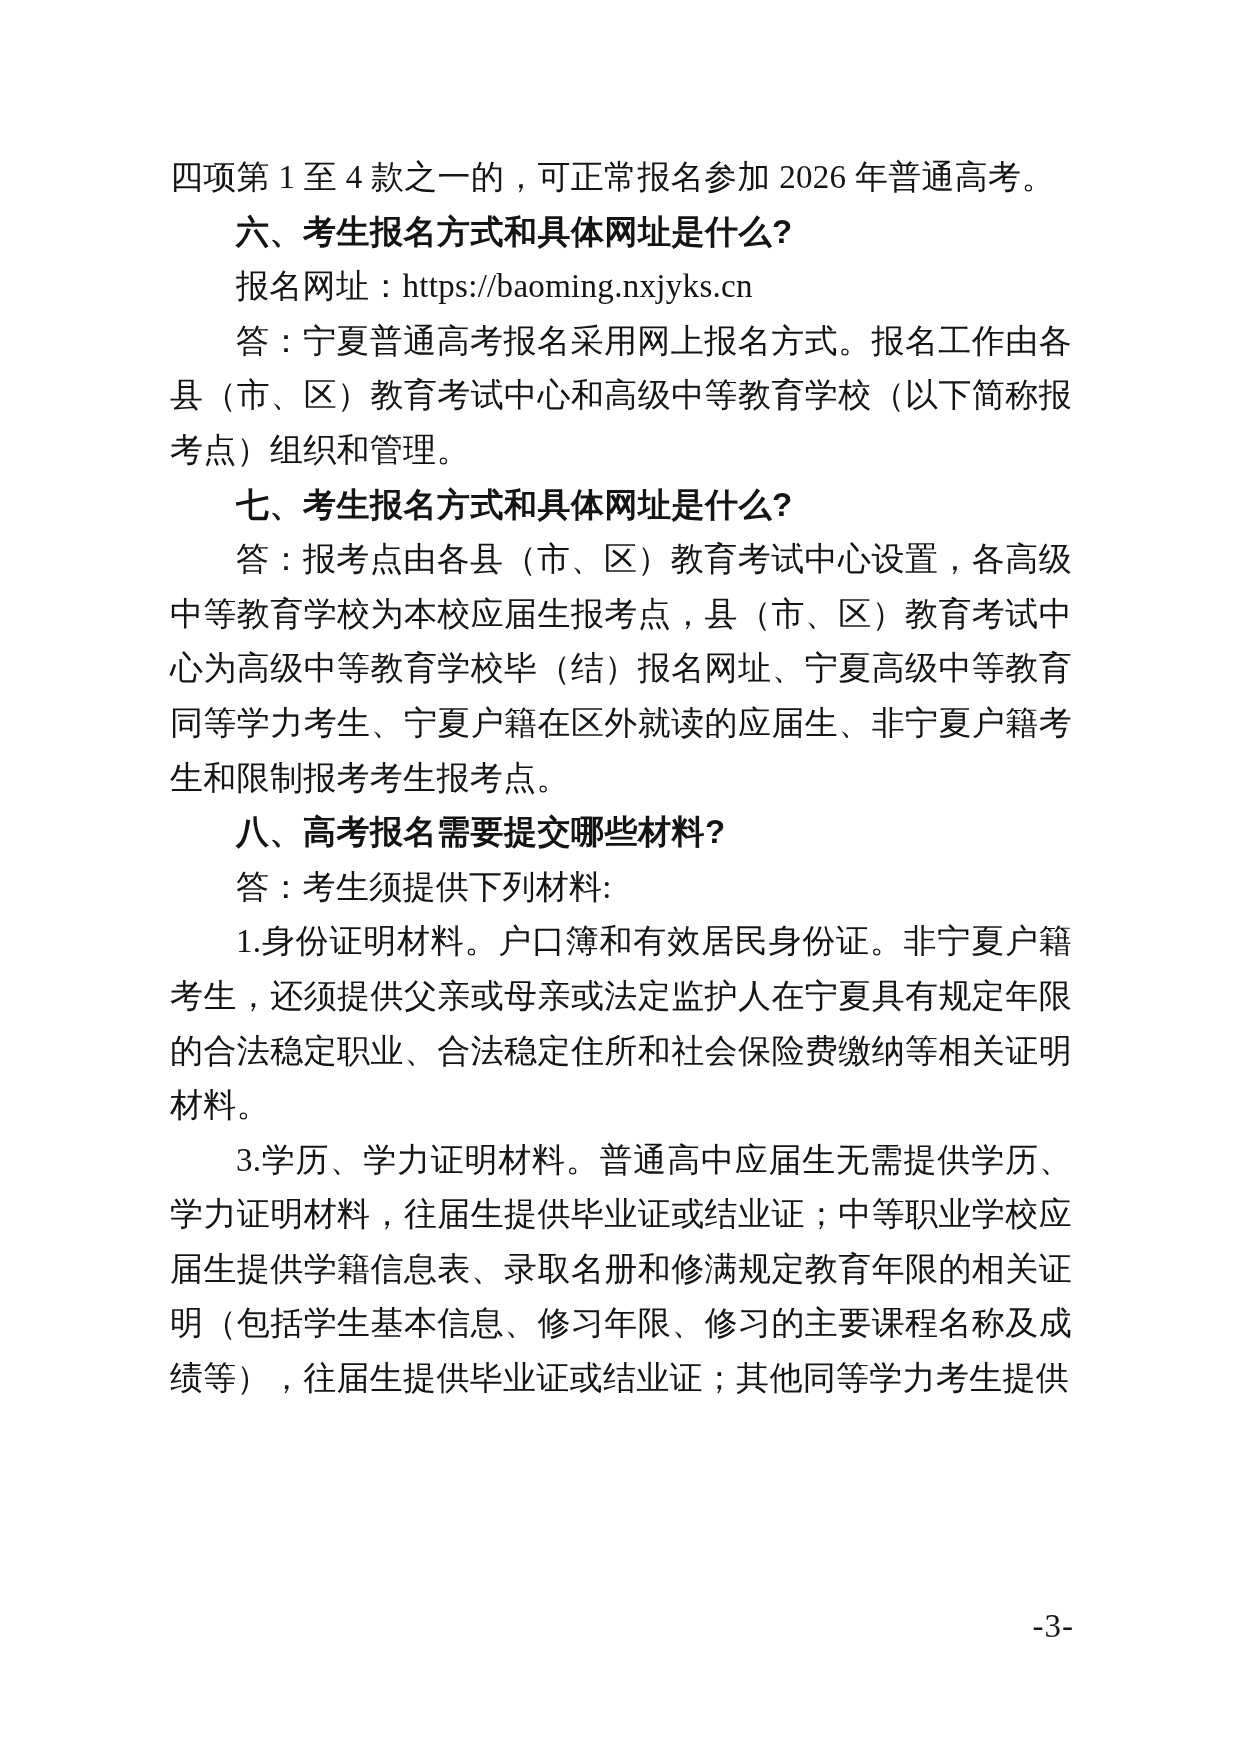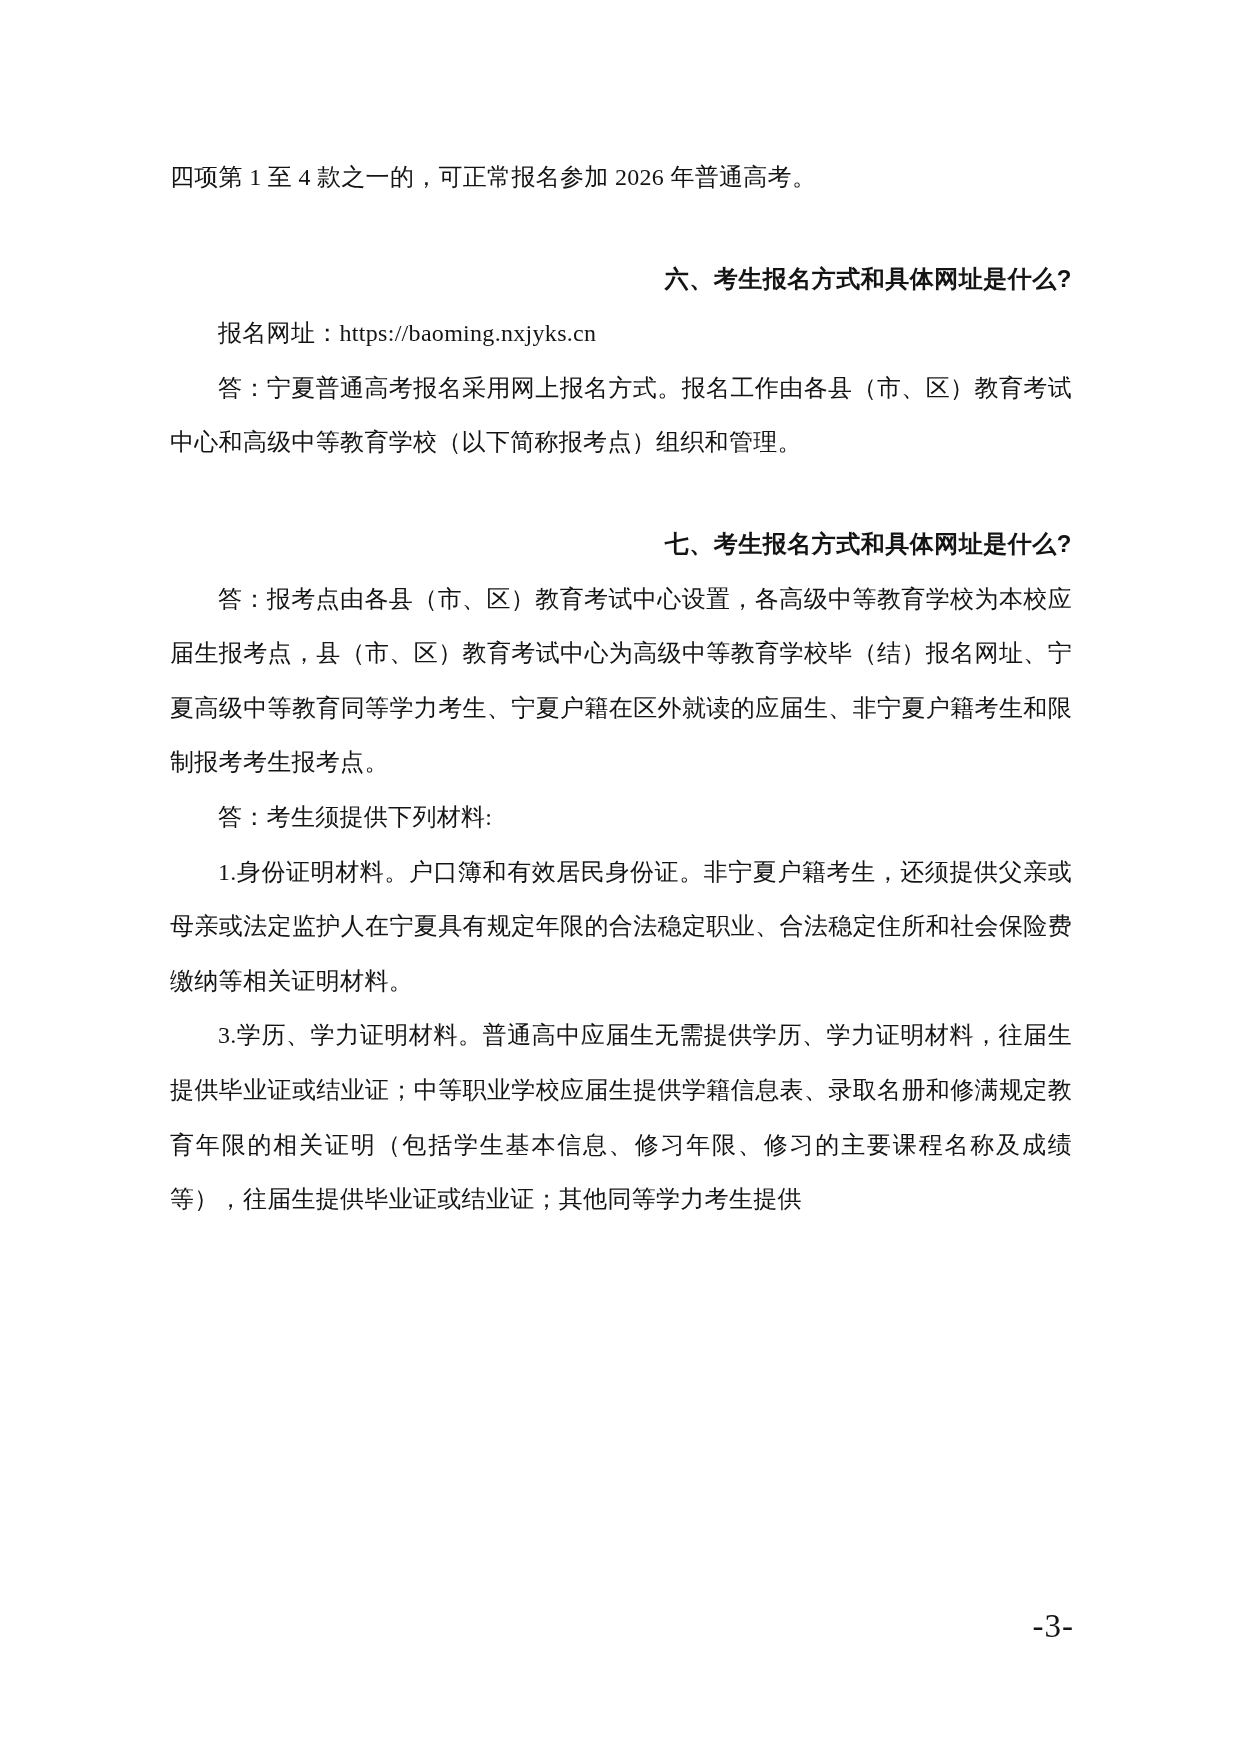--- a/index.html
+++ b/index.html
@@ -18,37 +18,36 @@
     overflow: hidden;
   }
   .content {
     position: absolute;
     left: 170px;
     top: 150px;
     width: 902px;
   }
   p.line {
     margin: 0;
-    font-size: 24px;
+    font-size: 33px;
     line-height: 54.6px;
     text-align: justify;
     text-justify: inter-ideograph;
     text-indent: 2em;
     word-break: break-all;
     letter-spacing: 0.3px;
   }
   p.continuation {
     text-indent: 0;
   }
   p.heading {
     font-family: "Liberation Sans", "DejaVu Sans", sans-serif;
     font-weight: bold;
-    text-align: right;
+    text-align: left;
     letter-spacing: 0.5px;
-    margin-top: 47px;
   }
   .lead {
     font-weight: normal;
   }
   .footer {
     position: absolute;
     top: 1606px;
     right: 166px;
     font-size: 33px;
     line-height: 40px;
@@ -60,18 +59,19 @@
 <body>
 
 <div class="page">
   <main class="content" id="doc-body">
       <p class="line continuation">四项第 1 至 4 款之一的，可正常报名参加 2026 年普通高考。</p>
       <p class="line heading">六、考生报名方式和具体网址是什么?</p>
       <p class="line paragraph">报名网址：https://baoming.nxjyks.cn</p>
       <p class="line paragraph">答：宁夏普通高考报名采用网上报名方式。报名工作由各县（市、区）教育考试中心和高级中等教育学校（以下简称报考点）组织和管理。</p>
       <p class="line heading">七、考生报名方式和具体网址是什么?</p>
       <p class="line paragraph">答：报考点由各县（市、区）教育考试中心设置，各高级中等教育学校为本校应届生报考点，县（市、区）教育考试中心为高级中等教育学校毕（结）报名网址、宁夏高级中等教育同等学力考生、宁夏户籍在区外就读的应届生、非宁夏户籍考生和限制报考考生报考点。</p>
+      <p class="line heading">八、高考报名需要提交哪些材料?</p>
       <p class="line paragraph">答：考生须提供下列材料:</p>
       <p class="line paragraph"><b class="lead">1.身份证明材料。</b>户口簿和有效居民身份证。非宁夏户籍考生，还须提供父亲或母亲或法定监护人在宁夏具有规定年限的合法稳定职业、合法稳定住所和社会保险费缴纳等相关证明材料。</p>
       <p class="line paragraph"><b class="lead">3.学历、学力证明材料。</b>普通高中应届生无需提供学历、学力证明材料，往届生提供毕业证或结业证；中等职业学校应届生提供学籍信息表、录取名册和修满规定教育年限的相关证明（包括学生基本信息、修习年限、修习的主要课程名称及成绩等），往届生提供毕业证或结业证；其他同等学力考生提供</p>
     </main>
   <div class="footer">-3-</div>
 </div>
 
 </body></html>

